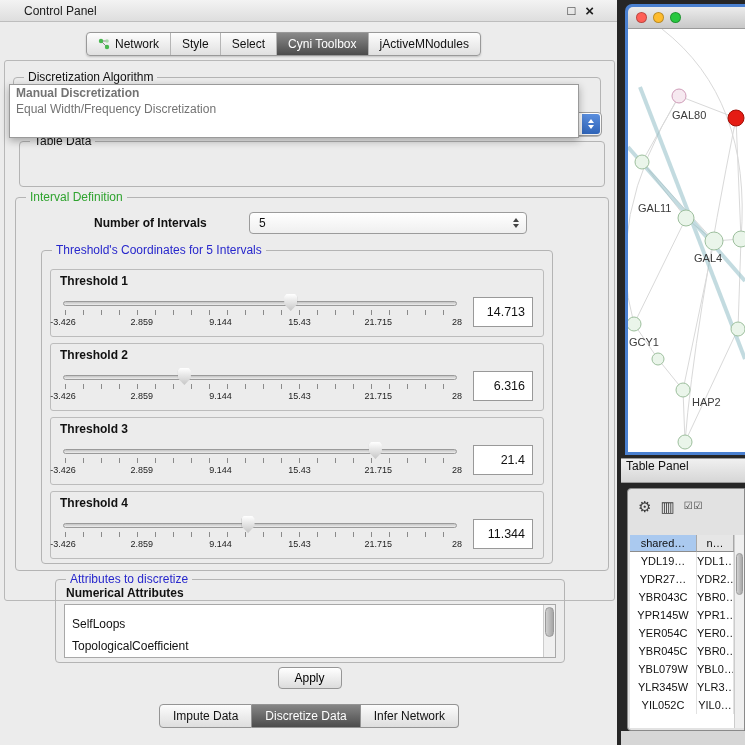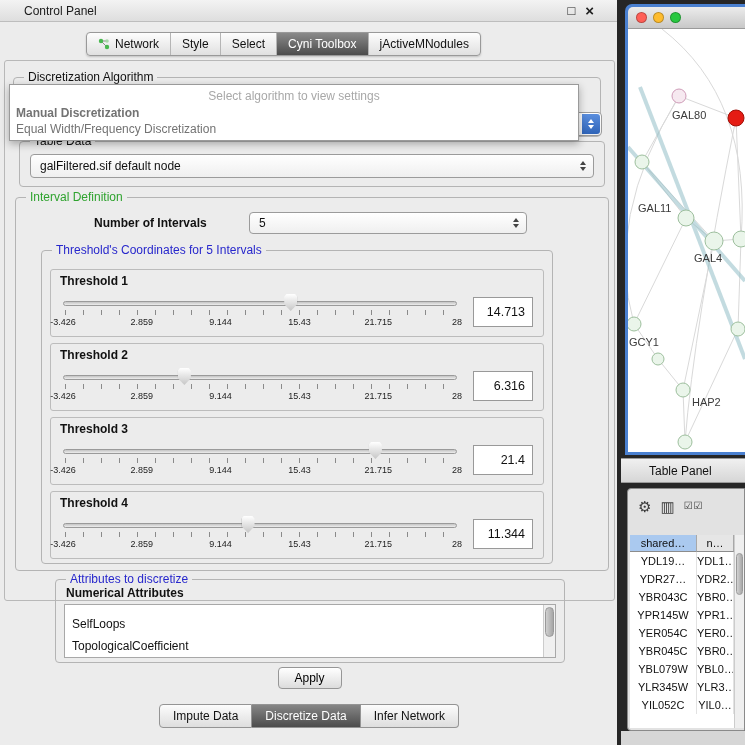--- a/index.html
+++ b/index.html
@@ -86,21 +86,21 @@
   .right-bg { position:absolute; left:617px; top:0; width:128px; height:745px; background:#262626; }
 
   .network-window { position:absolute; left:625px; top:4px; width:120px; height:451px; background:var(--window-focus-border,#4a80d0); border-radius:7px 0 0 0; padding:3px 0 3px 3px; }
   .nw-titlebar { height:22px; background:linear-gradient(#ececec,#c8c8c8); border-radius:5px 0 0 0; display:flex; align-items:center; gap:6px; padding-left:8px; border-bottom:1px solid #9a9a9a; }
   .traffic { width:11px; height:11px; border-radius:50%; border:1px solid rgba(0,0,0,.25); }
   .traffic.red { background:var(--traffic-red,#ff5f57); }
   .traffic.yellow { background:var(--traffic-yellow,#febc2e); }
   .traffic.green { background:var(--traffic-green,#28c840); }
   .nw-canvas { position:absolute; left:3px; top:25px; right:0; bottom:3px; background:#fff; overflow:hidden; }
 
-  .table-panel-bar { position:absolute; left:621px; top:458px; width:124px; height:25px; background:linear-gradient(#f0f0f0,#d6d6d6); border-top:1px solid #9a9a9a; border-bottom:1px solid #9a9a9a; font-size:12px; display:flex; align-items:center; padding-left:28px; }
+  .table-panel-bar { position:absolute; left:621px; top:458px; width:124px; height:25px; background:linear-gradient(#f0f0f0,#d6d6d6); border-top:1px solid #9a9a9a; border-bottom:1px solid #9a9a9a; font-size:12px; display:flex; padding-left:5px; }
 
   .table-window { position:absolute; left:627px; top:488px; width:118px; height:243px; background:#e2e2e2; border:1px solid #8a8a8a; border-radius:4px 0 0 4px; }
   .tw-toolbar { position:absolute; left:0; top:4px; height:26px; display:flex; align-items:center; gap:9px; padding-left:10px; }
   .tw-toolbar .icon { font-size:15px; color:#3c3c3c; line-height:1; }
   .tw-toolbar .icon.small { font-size:10px; letter-spacing:1px; }
   .tw-grid { position:absolute; left:2px; top:46px; right:0; bottom:2px; background:#fff; overflow:hidden; }
   .t-header { display:flex; margin-right:10px; }
   .t-row { display:flex; margin-right:10px; }
   .t-cell { height:18px; line-height:18px; font-size:11px; text-align:center; overflow:hidden; white-space:nowrap; border-right:1px solid #e2e2e2; color:#111; }
   .t-cell.c0 { width:67px; }
@@ -158,36 +158,28 @@
         <span class="group-label">Discretization Algorithm</span>
         <div class="dropdown algo-combo">
           <span class="combo-stepper blue">
               <i class="up"></i>
               <i class="dn"></i>
             </span>
         </div>
       </div>
 
       <div class="popup">
-        <div class="popup-placeholder">Select algorithm to view settings</div>
         <div id="popup-options">
             <div class="popup-option emph">Manual Discretization</div>
             <div class="popup-option">Equal Width/Frequency Discretization</div>
           </div>
       </div>
 
       <div class="group tabledata-group">
         <span class="group-label">Table Data</span>
-        <div class="dropdown td-combo">
-          <span class="combo-text">galFiltered.sif default node</span>
-          <span class="combo-stepper">
-              <i class="up"></i>
-              <i class="dn"></i>
-            </span>
-        </div>
       </div>
 
       <div class="group interval-group">
         <span class="group-label green">Interval Definition</span>
 
         <div class="ni-row">
           <span class="ni-label">Number of Intervals</span>
           <div class="dropdown ni-combo">
             <span class="combo-text">5</span>
             <span class="combo-stepper">

